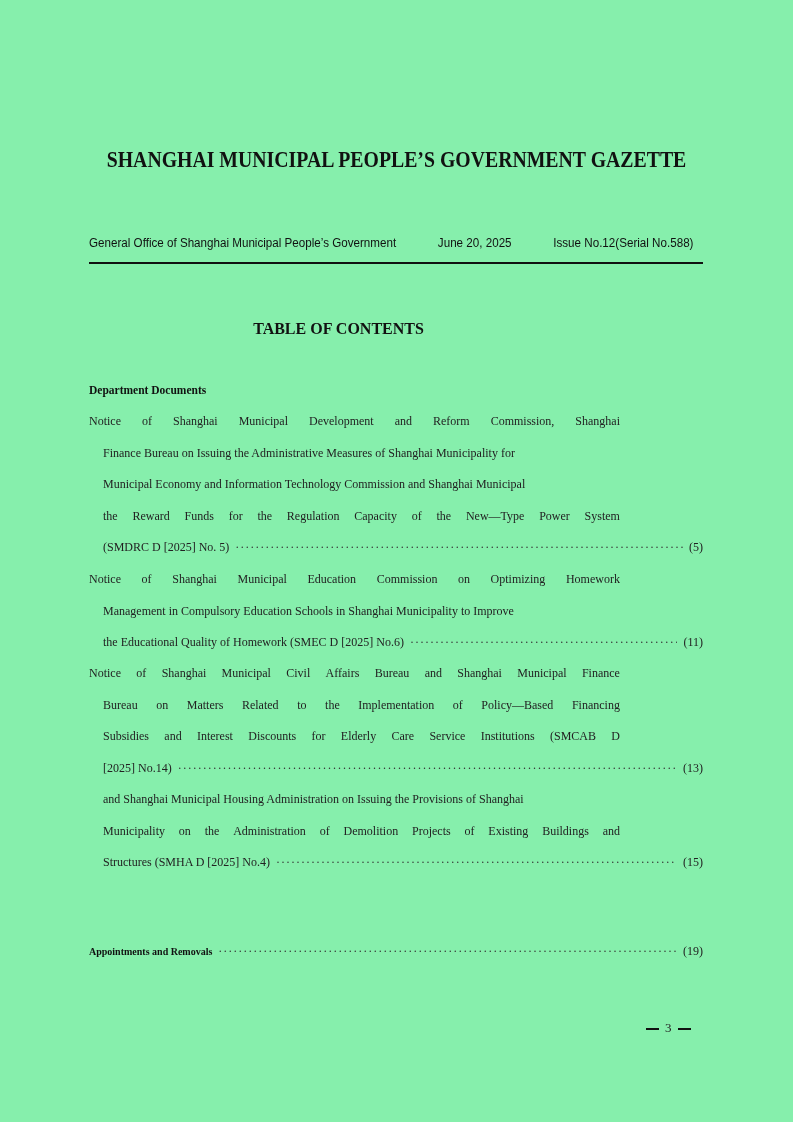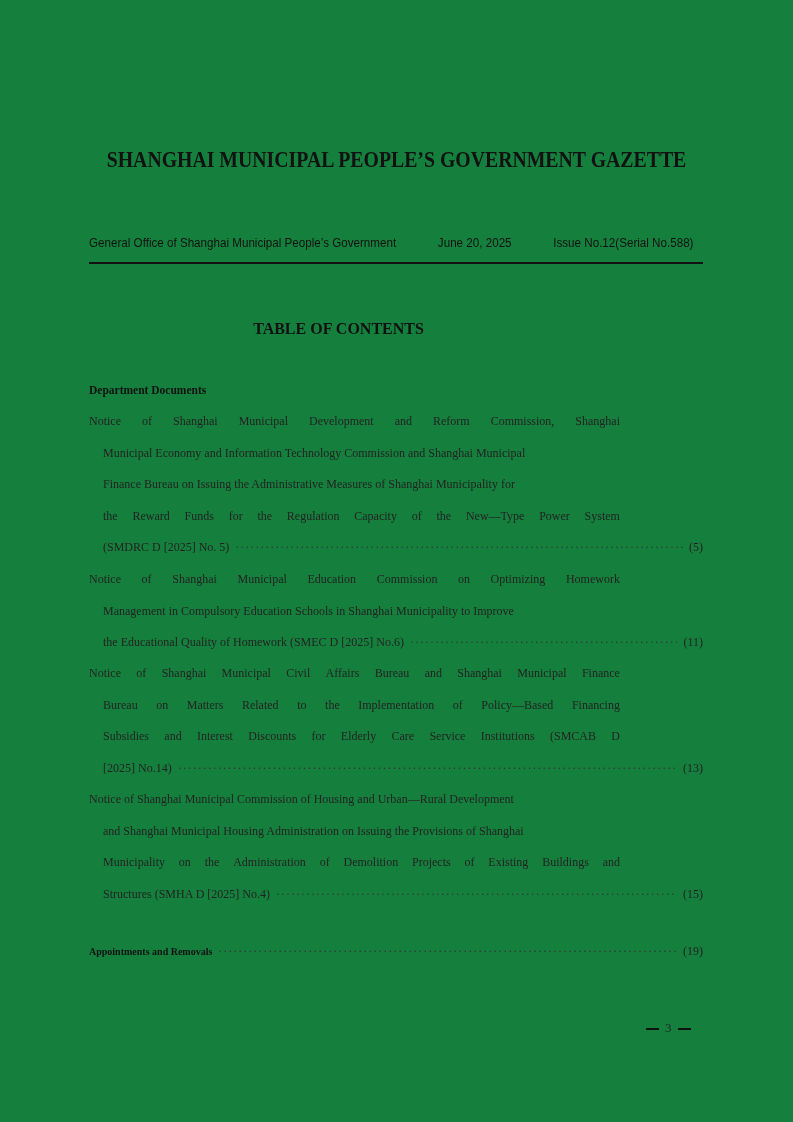--- a/index.html
+++ b/index.html
@@ -1,17 +1,17 @@
 <!DOCTYPE html>
 <html><head>
   <meta charset="utf-8">
   <style>
     html, body { margin: 0; padding: 0; background: #ffffff; }
     body { width: 793px; height: 1122px; position: relative; overflow: hidden; color: #111; }
-    .page { position: absolute; left: 0; top: 0; width: 793px; height: 1122px; background: #15803d; }
+    .page { position: absolute; left: 0; top: 0; width: 793px; height: 1122px; background: #86efac; }
 
     .gazette-title {
       position: absolute; left: 0; width: 793px; top: 147px;
       text-align: center;
       font-family: "Liberation Serif", serif;
       font-weight: bold; font-size: 23px; letter-spacing: 0px;
       transform: scaleX(0.86); transform-origin: center;
       white-space: nowrap; color: #111;
     }
 
@@ -100,22 +100,22 @@
         <span>Notice</span>
         <span>of</span>
         <span>Shanghai</span>
         <span>Municipal</span>
         <span>Development</span>
         <span>and</span>
         <span>Reform</span>
         <span>Commission,</span>
         <span>Shanghai</span>
       </div>
+    <div class="line cont">Finance Bureau on Issuing the Administrative Measures of Shanghai Municipality for</div>
     <div class="line cont">Municipal Economy and Information Technology Commission and Shanghai Municipal</div>
-    <div class="line cont">Finance Bureau on Issuing the Administrative Measures of Shanghai Municipality for</div>
     <div class="line cont justify">
         <span>the</span>
         <span>Reward</span>
         <span>Funds</span>
         <span>for</span>
         <span>the</span>
         <span>Regulation</span>
         <span>Capacity</span>
         <span>of</span>
         <span>the</span>
@@ -190,21 +190,20 @@
         <span>D</span>
       </div>
     <div class="line cont last">
       <span>[2025] No.14)</span>
       <span class="leader"></span>
       <span class="page-ref">(13)</span>
     </div>
   </div>
 
   <div class="entry" style="top:784px;">
-    <div class="line first">Notice of Shanghai Municipal Commission of Housing and Urban—Rural Development</div>
     <div class="line cont">and Shanghai Municipal Housing Administration on Issuing the Provisions of Shanghai</div>
     <div class="line cont justify">
         <span>Municipality</span>
         <span>on</span>
         <span>the</span>
         <span>Administration</span>
         <span>of</span>
         <span>Demolition</span>
         <span>Projects</span>
         <span>of</span>

